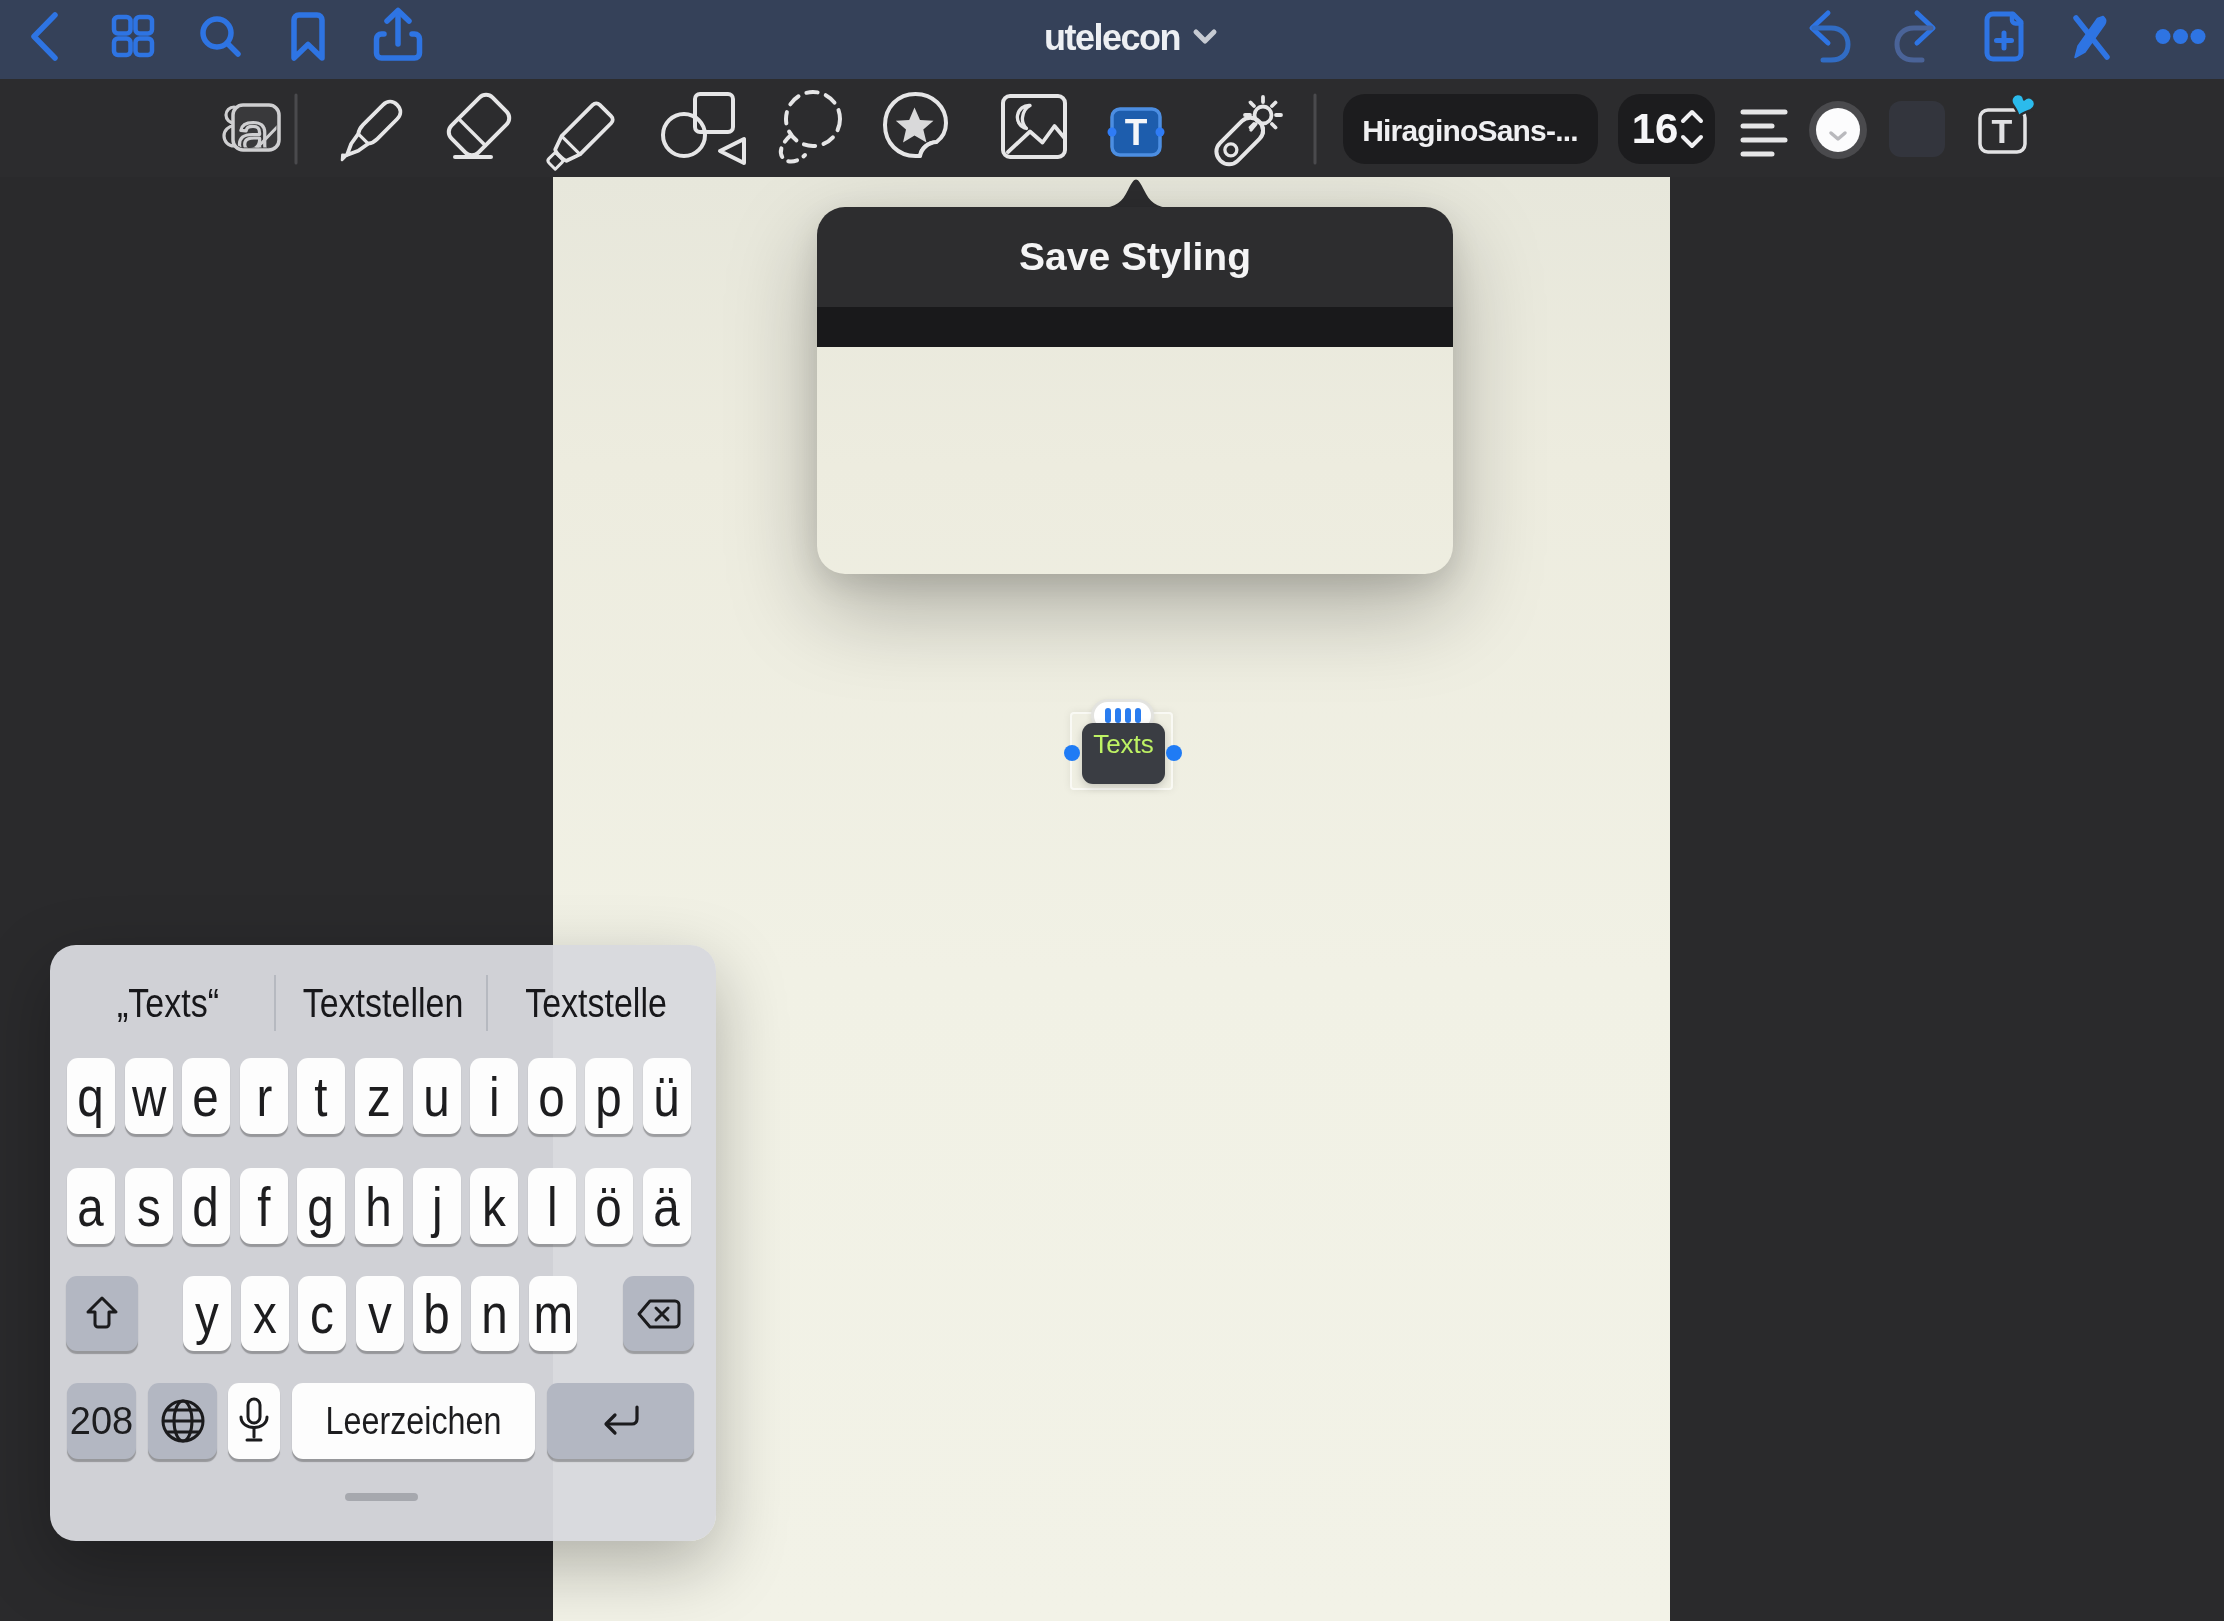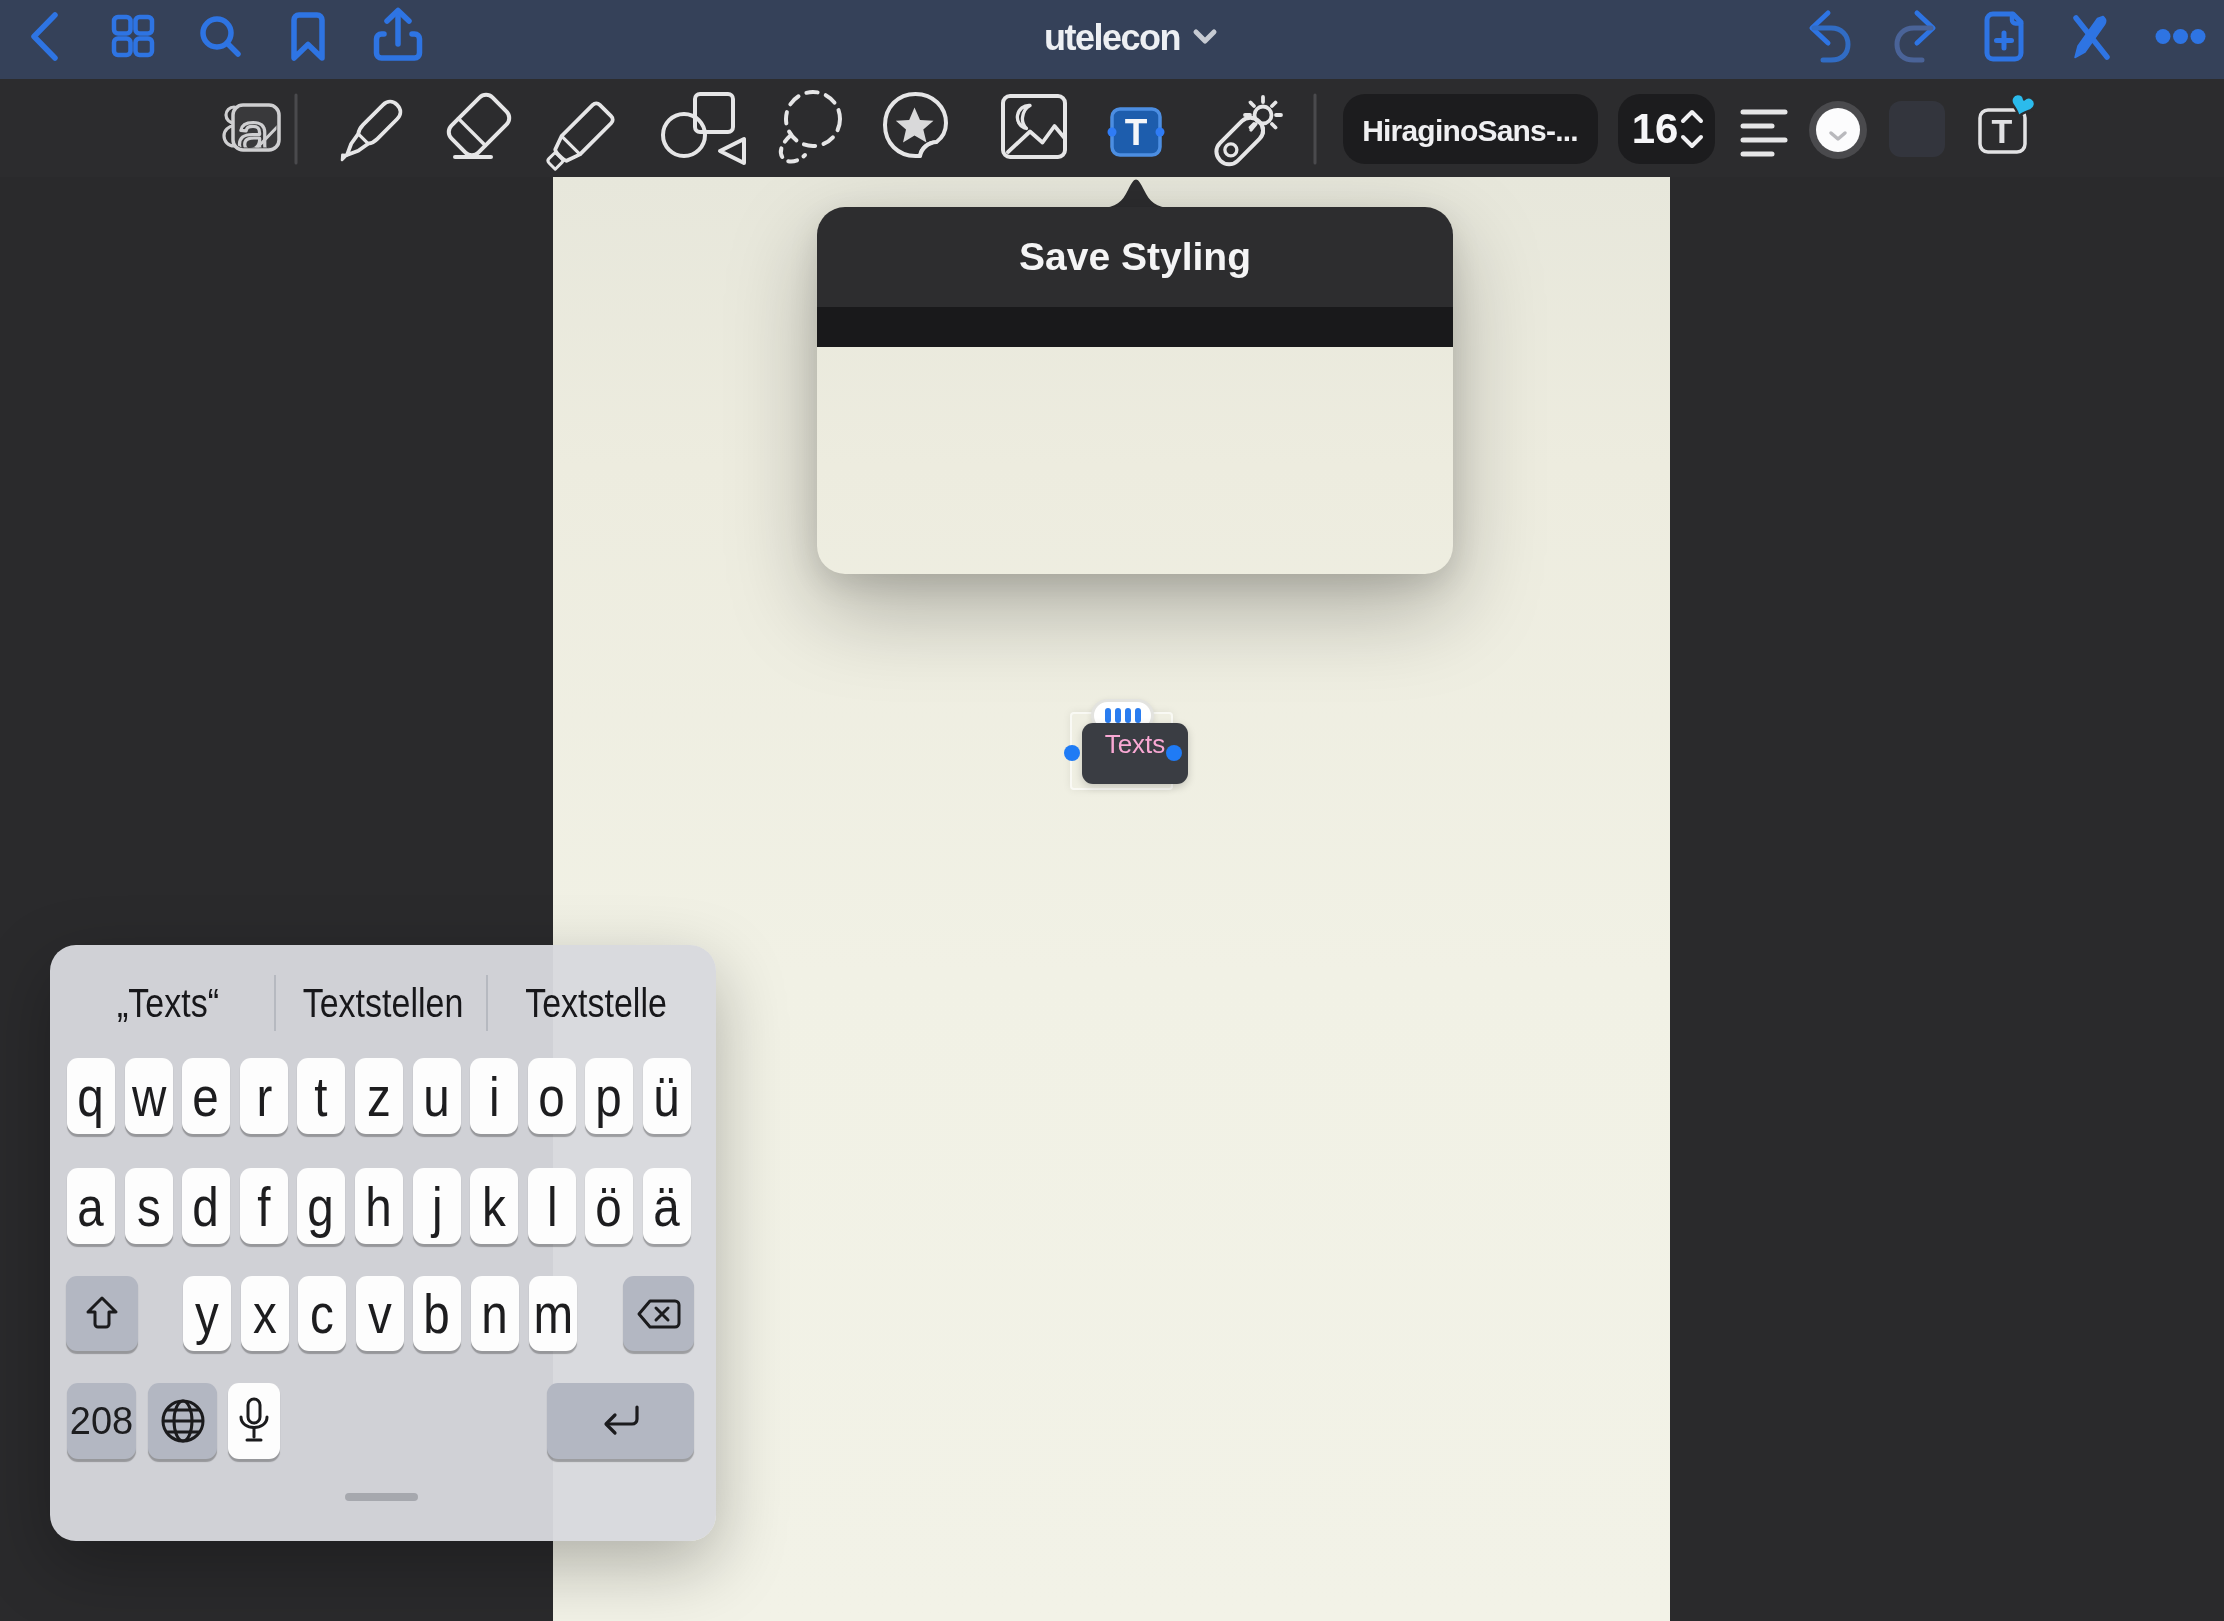--- a/index.html
+++ b/index.html
@@ -25,22 +25,22 @@
   #pop .ft{height:127px;background:#232325;color:#8b8b90;font-size:32px;line-height:36px;
        padding:15px 0 0 29px;box-sizing:border-box;}
   #pop .ft div{white-space:nowrap;transform:scaleX(0.84);transform-origin:0 50%;}
   #arrow{left:1092px;top:177px;}
   
   #selrect{left:1070px;top:712px;width:103px;height:78px;border:2.5px solid rgba(250,250,246,.88);
        border-radius:4px;box-sizing:border-box;box-shadow:0 0 8px rgba(0,0,0,.07);}
   #capsule{left:1091px;top:699px;width:63px;height:33px;background:#fff;border:3px solid #e3e3df;
        border-radius:20px;box-sizing:border-box;box-shadow:0 2px 6px rgba(0,0,0,.10);}
   .bar{position:absolute;top:708px;width:6px;height:15px;border-radius:3px;background:#2a7df0;}
-  #tbox{left:1082px;top:723px;width:106px;height:61px;background:#3a3d43;border-radius:11px;
-       color:#f9a8d4;font-size:26px;display:flex;align-items:flex-start;justify-content:center;
+  #tbox{left:1082px;top:723px;width:83px;height:61px;background:#3a3d43;border-radius:11px;
+       color:#bef264;font-size:26px;display:flex;align-items:flex-start;justify-content:center;
        box-shadow:0 3px 8px rgba(0,0,0,.18);}
   .handle{position:absolute;width:16px;height:16px;border-radius:50%;background:#1f7bf5;top:745px;}
   
   #kb{left:50px;top:945px;width:666px;height:596px;border-radius:26px;
       background:rgba(215,217,222,.96);box-shadow:0 24px 70px rgba(0,0,0,.28);}
   .sug{position:absolute;top:0px;height:66px;display:flex;align-items:center;justify-content:center;
       font-size:40px;color:#17171a;transform:scaleX(0.85);}
   .sdiv{position:absolute;width:2px;background:#b6b9c0;top:30px;height:56px;}
   .key{position:absolute;background:#fdfdfd;border-radius:11px;
       box-shadow:0 2.5px 1px rgba(0,0,0,.28);display:flex;align-items:center;justify-content:center;
@@ -359,20 +359,23 @@
   </div>
   <div class="key" style="left:228px;top:1383px;width:52px;height:76px;">
     <svg width="40" height="52" viewBox="0 0 40 52" fill="none" stroke="#1b1b1d" stroke-width="3" stroke-linecap="round">
         <rect x="14" y="4" width="12" height="24" rx="6"></rect>
         <path d="M7 22 C7 36 33 36 33 22" fill="none"></path>
         <path d="M20 34 V44 M13 48 H27" opacity="0"></path>
         <path d="M20 33 V42"></path>
         <path d="M13 45 H27"></path>
       </svg>
   </div>
+  <div class="key" style="left:292px;top:1383px;width:243px;height:76px;font-size:38px;">
+      <span style="display:inline-block;transform:scaleX(0.85);">Leerzeichen</span>
+    </div>
   <div class="key gkey" style="left:547px;top:1383px;width:147px;height:76px;">
     <svg width="48" height="40" viewBox="0 0 48 40" fill="none" stroke="#1b1b1d" stroke-width="3.2" stroke-linecap="round" stroke-linejoin="round">
         <path d="M40 6 V18 C40 21 38 23 35 23 H10"></path>
         <path d="M18 14 L9 23 L18 32"></path>
       </svg>
   </div>
   <div class="abs" id="homebar"></div>
 </div>
 
 </body></html>

